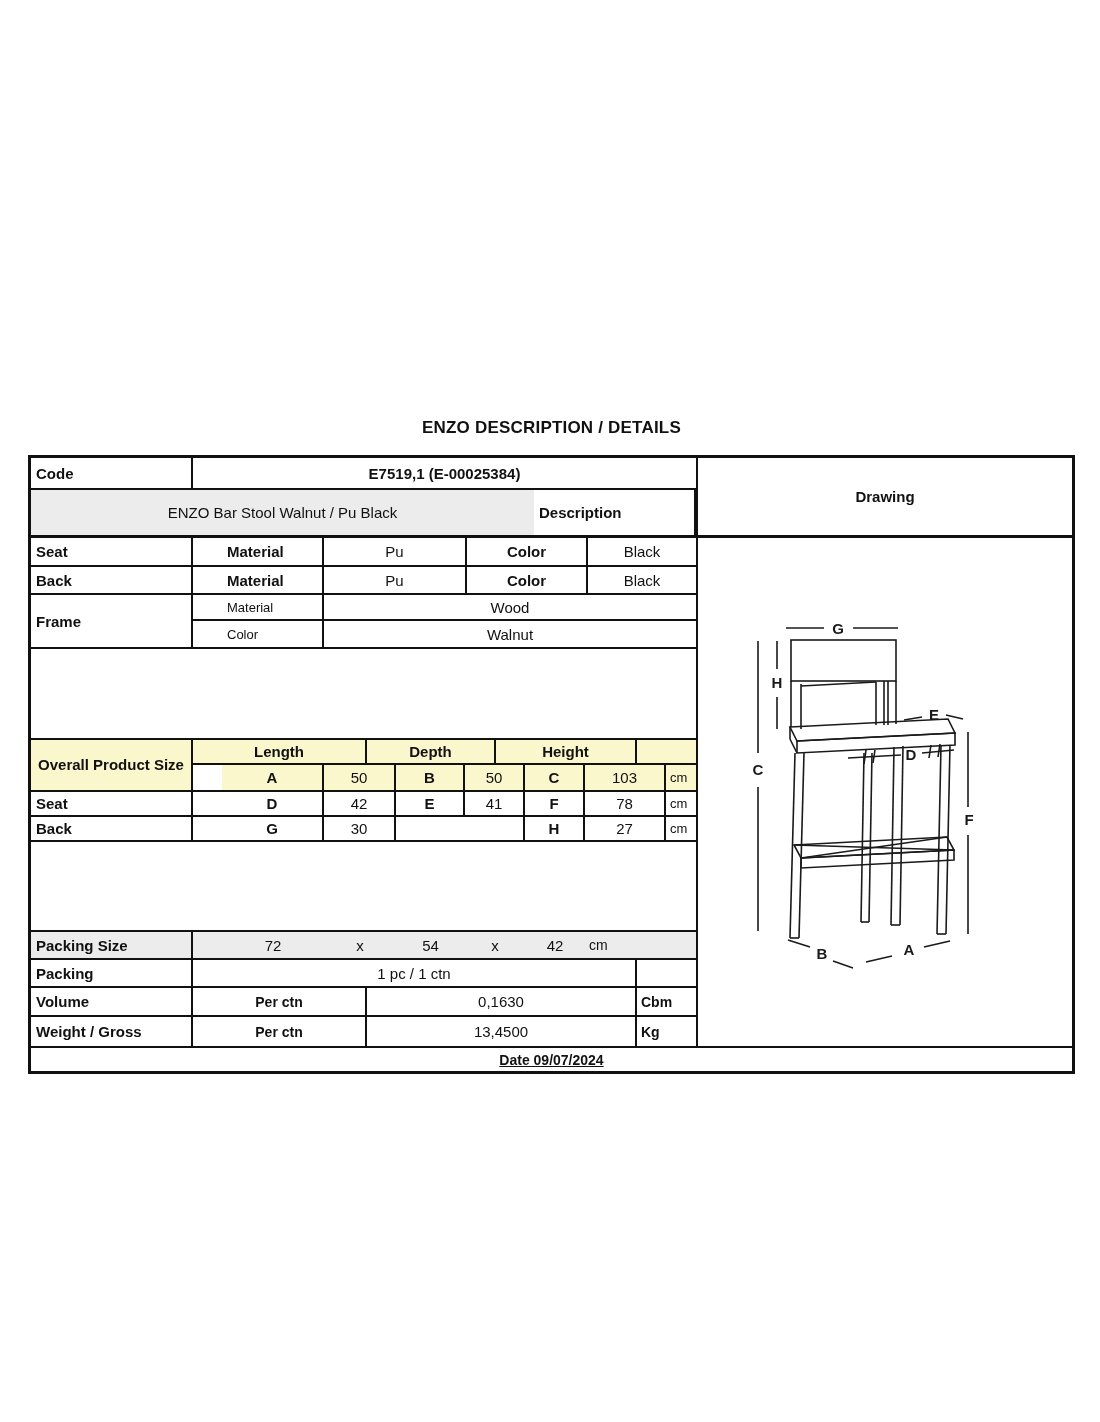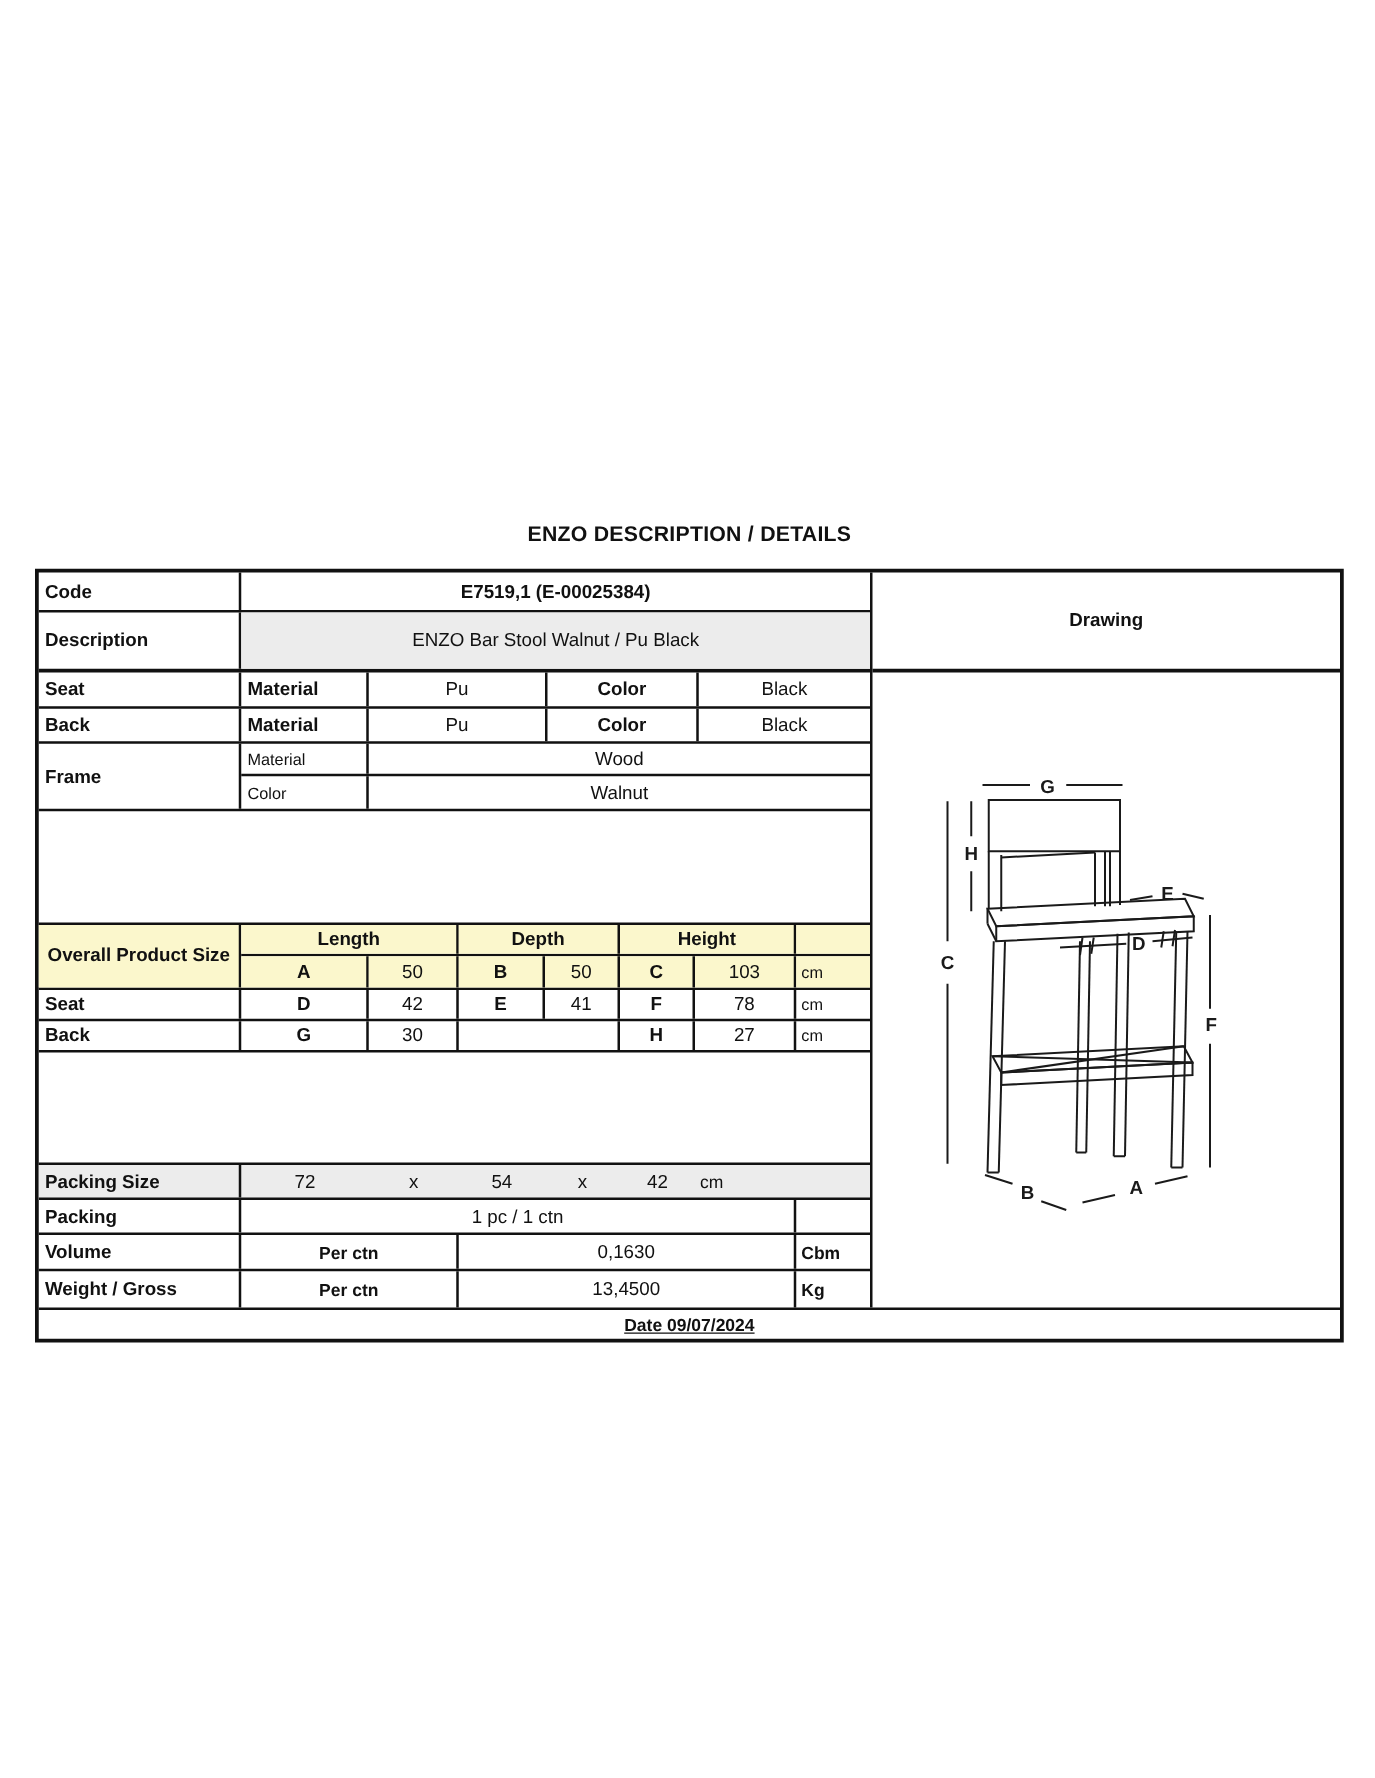--- a/index.html
+++ b/index.html
@@ -36,21 +36,21 @@
     display:flex;align-items:center;justify-content:center;
     font-size:15px;overflow:hidden;white-space:nowrap;
   }
   .cell.last{border-right:none;flex:1;}
   .cell.nobr{border-right:none;}
   .cell.lab{justify-content:flex-start;padding-left:5px;font-weight:bold;}
   .b{font-weight:bold;}
   .sm{font-size:13px;}
   .md{font-size:14px;}
   .w162{width:162px;flex:0 0 162px;}
-  .w102{width:102px;flex:0 0 102px;}
+  .w102{width:102px;flex:0 0 102px;margin-left:29px;}
   .w143{width:143px;flex:0 0 143px;}
   .w121{width:121px;flex:0 0 121px;}
   .w174{width:174px;flex:0 0 174px;}
   .w270{width:270px;flex:0 0 270px;}
   .w444{width:444px;flex:0 0 444px;}
   .w72{width:72px;flex:0 0 72px;}
   .w69{width:69px;flex:0 0 69px;}
   .w60{width:60px;flex:0 0 60px;}
   .w81{width:81px;flex:0 0 81px;}
   .w129{width:129px;flex:0 0 129px;}
@@ -99,22 +99,22 @@
   <div class="sheet-main">
 
     <div class="left-pane">
 
       <div class="row h32">
         <div class="cell lab w162">Code</div>
         <div class="cell last b">E7519,1 (E-00025384)</div>
       </div>
 
       <div class="row h48 thickb">
+        <div class="cell last grayed">ENZO Bar Stool Walnut / Pu Black</div>
         <div class="cell lab w162">Description</div>
-        <div class="cell last grayed">ENZO Bar Stool Walnut / Pu Black</div>
       </div>
 
       <div class="row h29">
         <div class="cell lab w162">Seat</div>
         <div class="cell lab w102">Material</div>
         <div class="cell w143">Pu</div>
         <div class="cell b w121">Color</div>
         <div class="cell last">Black</div>
       </div>
 

